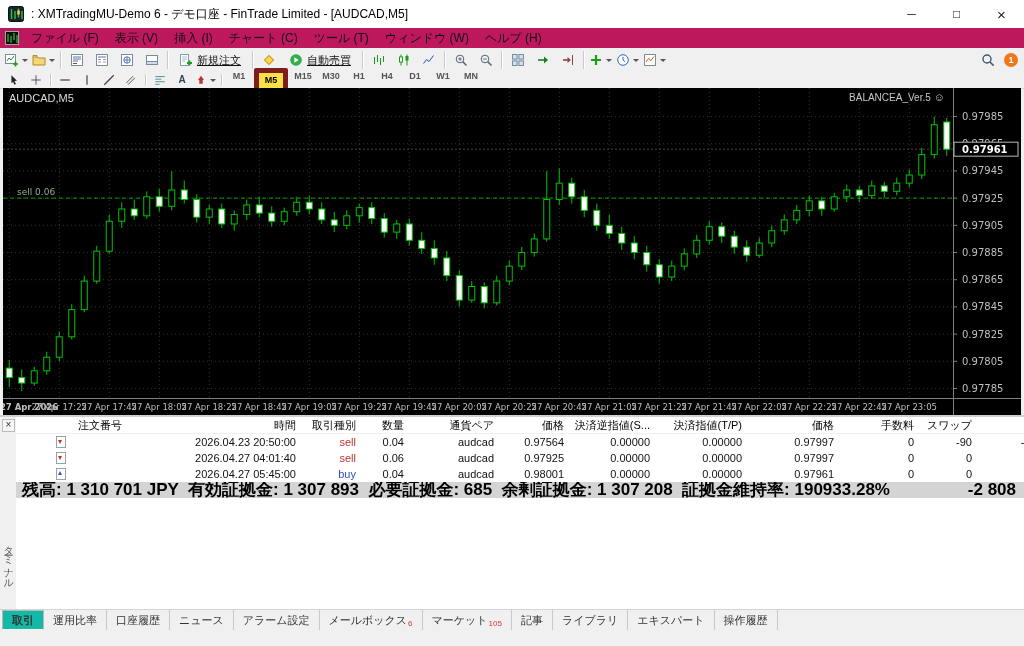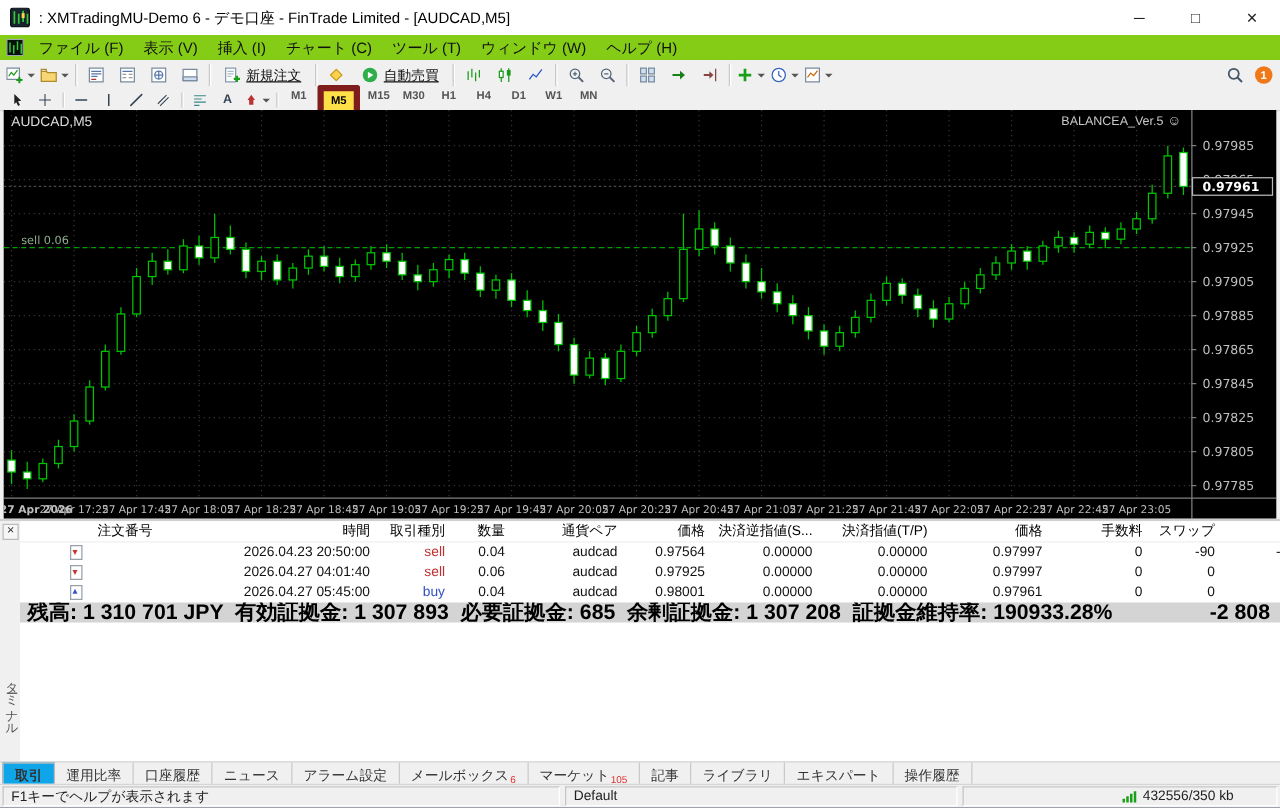--- a/index.html
+++ b/index.html
@@ -6,21 +6,21 @@
   #app{position:relative;width:1024px;height:646px;background:#f0f0f0;overflow:hidden;
        font-family:"Liberation Sans","DejaVu Sans",sans-serif;-webkit-font-smoothing:antialiased;}
   
   .titlebar{position:absolute;top:0;left:0;right:0;height:28px;background:#ffffff;display:flex;align-items:center;border-bottom:1px solid #e6e6e6;text-align:right;}
   .app-icon{width:16px;height:16px;margin:0 7px 0 8px;flex:0 0 auto;}
   .title-text{font-size:12px;color:#000;white-space:nowrap;}
   .win-btns{margin-left:auto;display:flex;height:100%;}
   .wbtn{width:45px;height:100%;display:flex;align-items:center;justify-content:center;font-size:12px;color:#222;}
   .wbtn.close{font-size:15px;}
   
-  .menubar{position:absolute;top:28px;left:0;right:0;height:20px;background:#84cc16;display:flex;align-items:center;border-bottom:1px solid #e2e2e2;}
+  .menubar{position:absolute;top:28px;left:0;right:0;height:20px;background:#be185d;display:flex;align-items:center;border-bottom:1px solid #e2e2e2;}
   .child-icon{width:14px;height:14px;margin:0 4px 0 5px;}
   .menu-items{display:flex;height:100%;}
   .menu-item{font-size:12px;color:#111;padding:0 8px;line-height:20px;white-space:nowrap;}
   
   .toolbar{position:absolute;left:0;right:0;background:#f0f0f0;display:flex;align-items:center;border-bottom:1px solid #d8d8d8;}
   .toolbar.row1{top:48px;height:24px;padding-left:3px;}
   .toolbar.row2{top:72px;height:16px;padding-left:3px;}
   .tbtn{height:21px;min-width:21px;display:flex;align-items:center;justify-content:center;margin:0 1px;border:1px solid transparent;border-radius:2px;font-size:11px;color:#222;}
   .row2 .tbtn{height:15px;min-width:18px;}
   .tbtn.labeled{padding:0 6px;gap:4px;white-space:nowrap;}
@@ -56,21 +56,21 @@
   .icon-cell{padding-left:6px;}
   .order-icon{display:inline-block;width:8px;height:10px;background:#fff;border:1px solid #98a0a8;position:relative;top:2px;}
   .order-icon::after{content:"";position:absolute;left:1px;width:0;height:0;border:2.5px solid transparent;}
   .trow[data-type="sell"] .order-icon::after{top:3px;border-top:4px solid #cc3333;}
   .trow[data-type="buy"]  .order-icon::after{top:0;border-bottom:4px solid #3355cc;}
   .summary-row{display:flex;height:16px;line-height:16px;background:#d4d4d4;font-size:17px;font-weight:bold;color:#000;}
   .sum-text{flex:1;padding-left:6px;white-space:pre;overflow:hidden;}
   .sum-total{width:80px;text-align:right;padding-right:8px;}
   .term-tabs{position:absolute;left:0;right:0;bottom:0;height:20px;background:#f0f0f0;border-top:1px solid #d5d5d5;display:flex;align-items:stretch;font-size:11px;color:#333;padding-left:2px;}
   .tab{display:flex;align-items:center;padding:0 9px;border-right:1px solid #c9c9c9;white-space:nowrap;}
-  .tab.active{background:#0ea5e9;font-weight:bold;border:1px solid #b8b8b8;border-bottom:1px solid #fff;}
+  .tab.active{background:#14b8a6;font-weight:bold;border:1px solid #b8b8b8;border-bottom:1px solid #fff;}
   .tab-badge{color:#e03232;font-size:8px;vertical-align:sub;margin-left:1px;position:relative;top:3px;}
   
   .statusbar{position:absolute;left:0;right:0;bottom:0;height:18px;background:#f0f0f0;border-top:1px solid #d5d5d5;display:flex;align-items:center;font-size:11px;color:#222;}
   .sb-sec{height:14px;margin:1px 2px;display:flex;align-items:center;border:1px solid;border-color:#c6c6c6 #ffffff #ffffff #c6c6c6;padding:0 6px;white-space:nowrap;overflow:hidden;}
   .sb-help{width:432px;}
   .sb-profile{width:300px;}
   .sb-conn{flex:1;justify-content:flex-end;padding-right:34px;gap:5px;}
   .conn-bars{display:inline-flex;align-items:flex-end;gap:1px;height:10px;}
   .conn-bars i{display:block;width:2px;background:#18a018;}
   .conn-bars i:nth-child(1){height:3px;}.conn-bars i:nth-child(2){height:5px;}
@@ -687,27 +687,14 @@
         <span class="tab-label">エキスパート</span>
 
       </span>
         <span class="tab">
         <span class="tab-label">操作履歴</span>
 
       </span>
       </div>
   </div>
 
-  <div class="statusbar">
-    <div class="sb-sec sb-help">F1キーでヘルプが表示されます</div>
-    <div class="sb-sec sb-profile">Default</div>
-    <div class="sb-sec sb-conn">
-      <span class="conn-bars">
-          <i></i>
-          <i></i>
-          <i></i>
-          <i></i>
-        </span>
-      <span>432556/350 kb</span>
-    </div>
-  </div>
 
 </div>
 
 </body></html>

